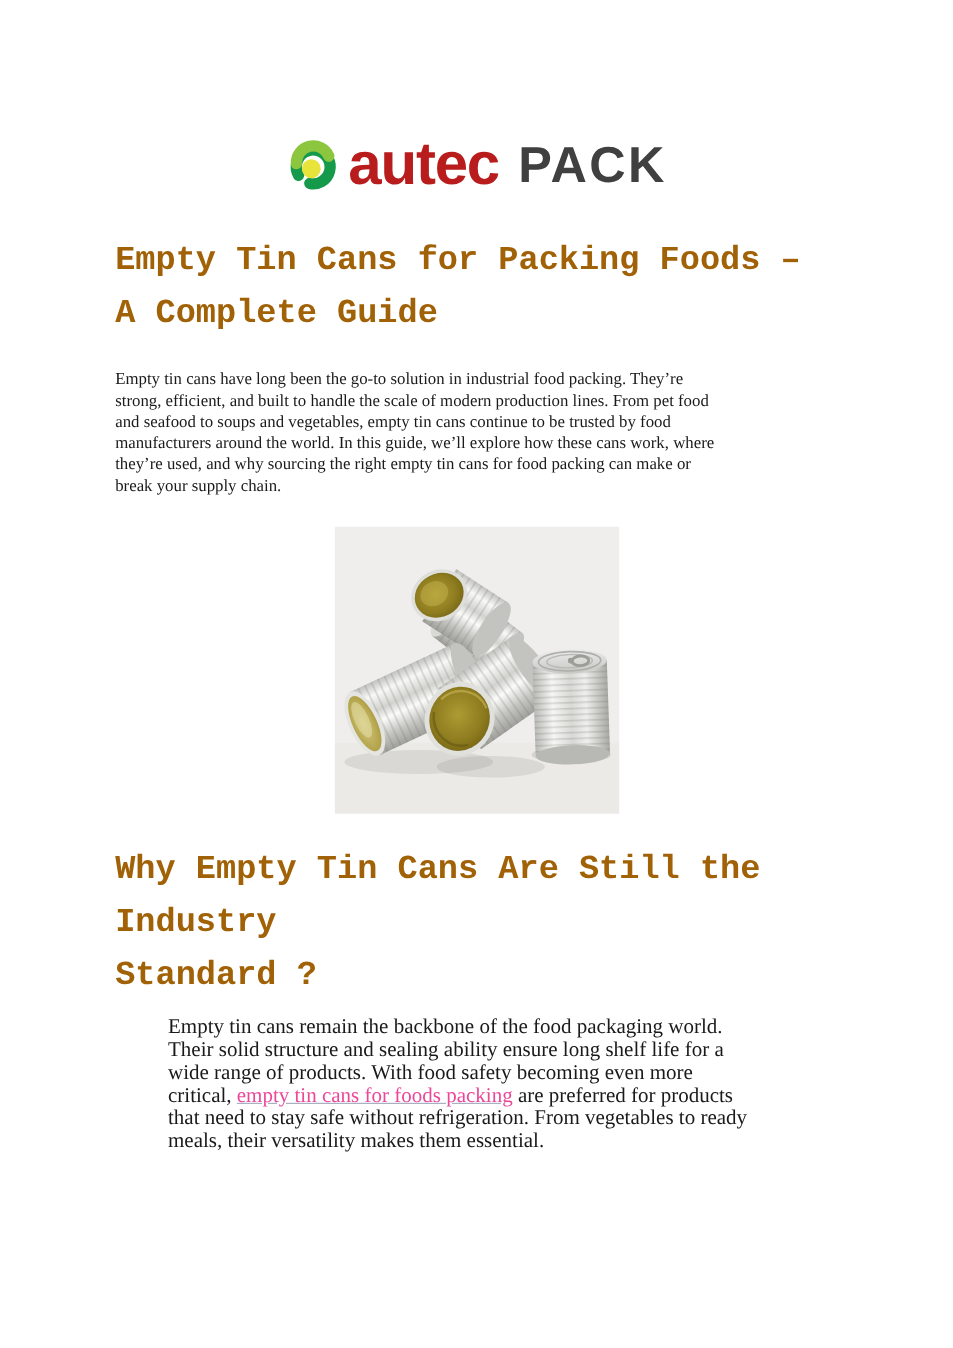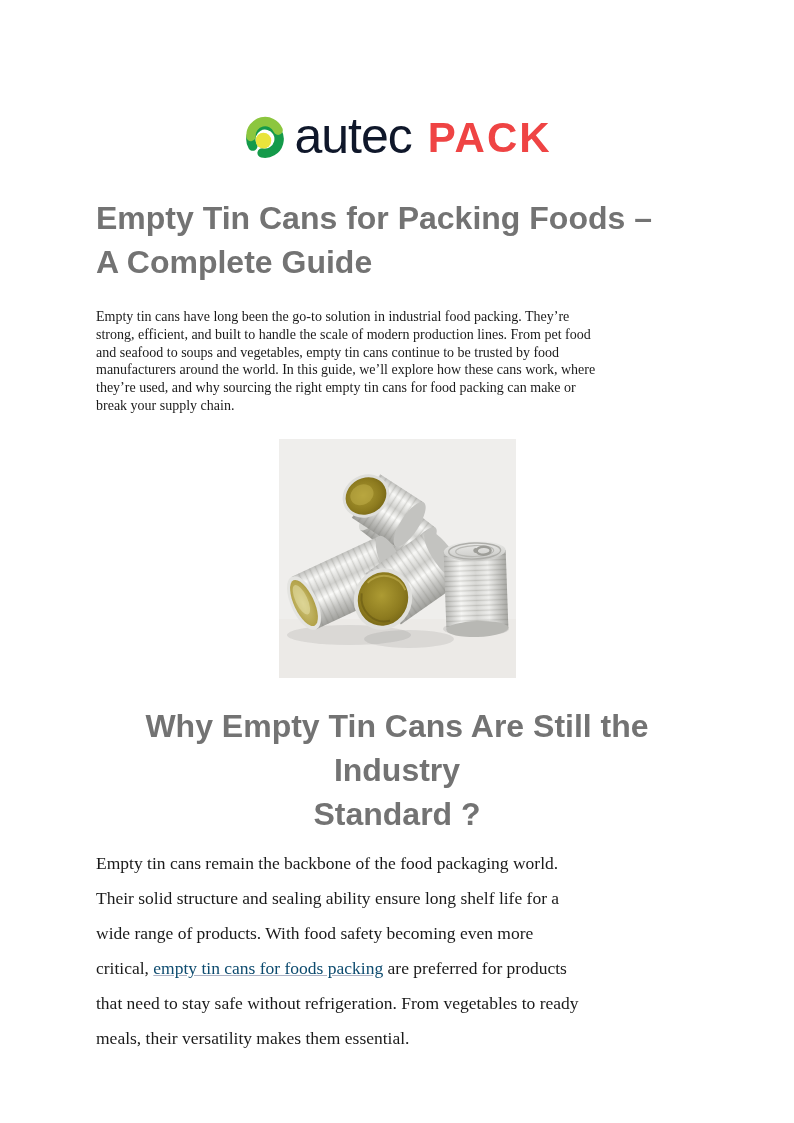--- a/index.html
+++ b/index.html
@@ -18,62 +18,63 @@
   .logo{
     display:flex;
     align-items:center;
     justify-content:center;
     height:52px;
     font-family:"Liberation Sans","DejaVu Sans",sans-serif;
   }
   .logo svg{flex:0 0 auto;}
   .logo .autec{
     font-size:50px;
-    font-weight:normal;
-    color:#0f172a;
+    font-weight:bold;
+    color:#b91c1c;
     letter-spacing:-1px;
     margin-left:6px;
     line-height:1;
     transform:translateY(-2px);
   }
   .logo .pack{
     font-size:42px;
     font-weight:800;
-    color:#ef4444;
+    color:#404040;
     letter-spacing:2px;
     margin-left:16px;
     line-height:1;
   }
   
   h1,h2,h3{
-    font-family:Liberation Sans, sans-serif;
+    font-family:Liberation Mono, monospace;
     font-weight:bold;
-    color:#737373;
-    font-size:32px;
+    color:#a16207;
+    font-size:28px;
     line-height:44px;
     margin:0;
     white-space:pre-line;
   }
   h1{margin-top:32px;}
-  h2{margin-top:26px;text-align:center;}
+  h2{margin-top:26px;}
   h3{margin-top:26px;}
   
   p{margin:0;white-space:pre-line;color:#1a1a1a;}
   .intro{
     margin-top:24px;
     font-size:14px;
     line-height:17.8px;
   }
   .body-text{
     margin-top:10px;
     font-size:17.5px;
-    line-height:35px;
+    line-height:19px;
+    margin-left:44px;
   }
   .inline-link{
-    color:#0c4a6e;
+    color:#ec4899;
     text-decoration:underline;
     text-decoration-color:#a9b0c3;
     cursor:pointer;
   }
   
   figure{
     margin:24px auto 0 auto;
     width:237px;
     height:239px;
     background:#efeeec;

